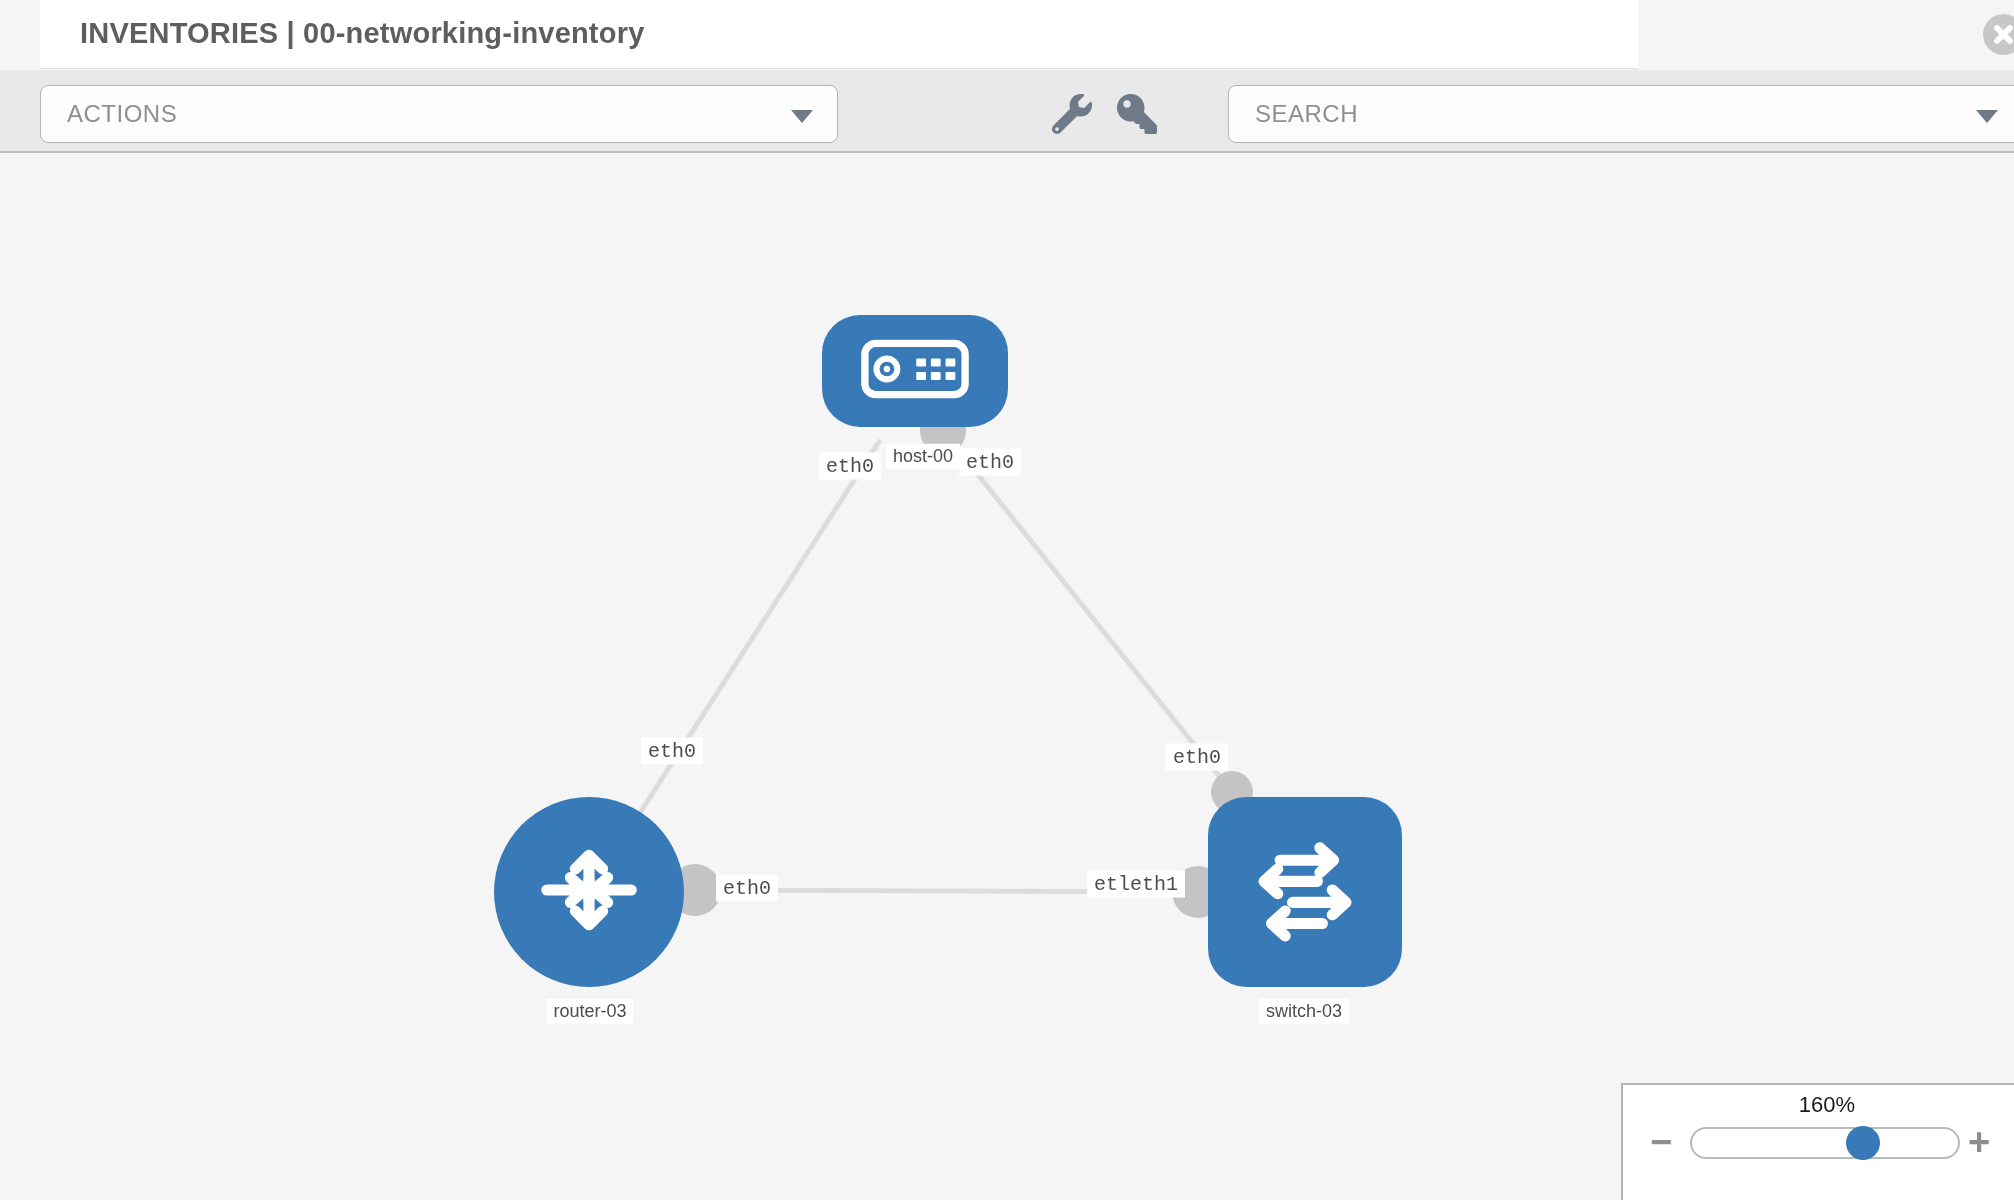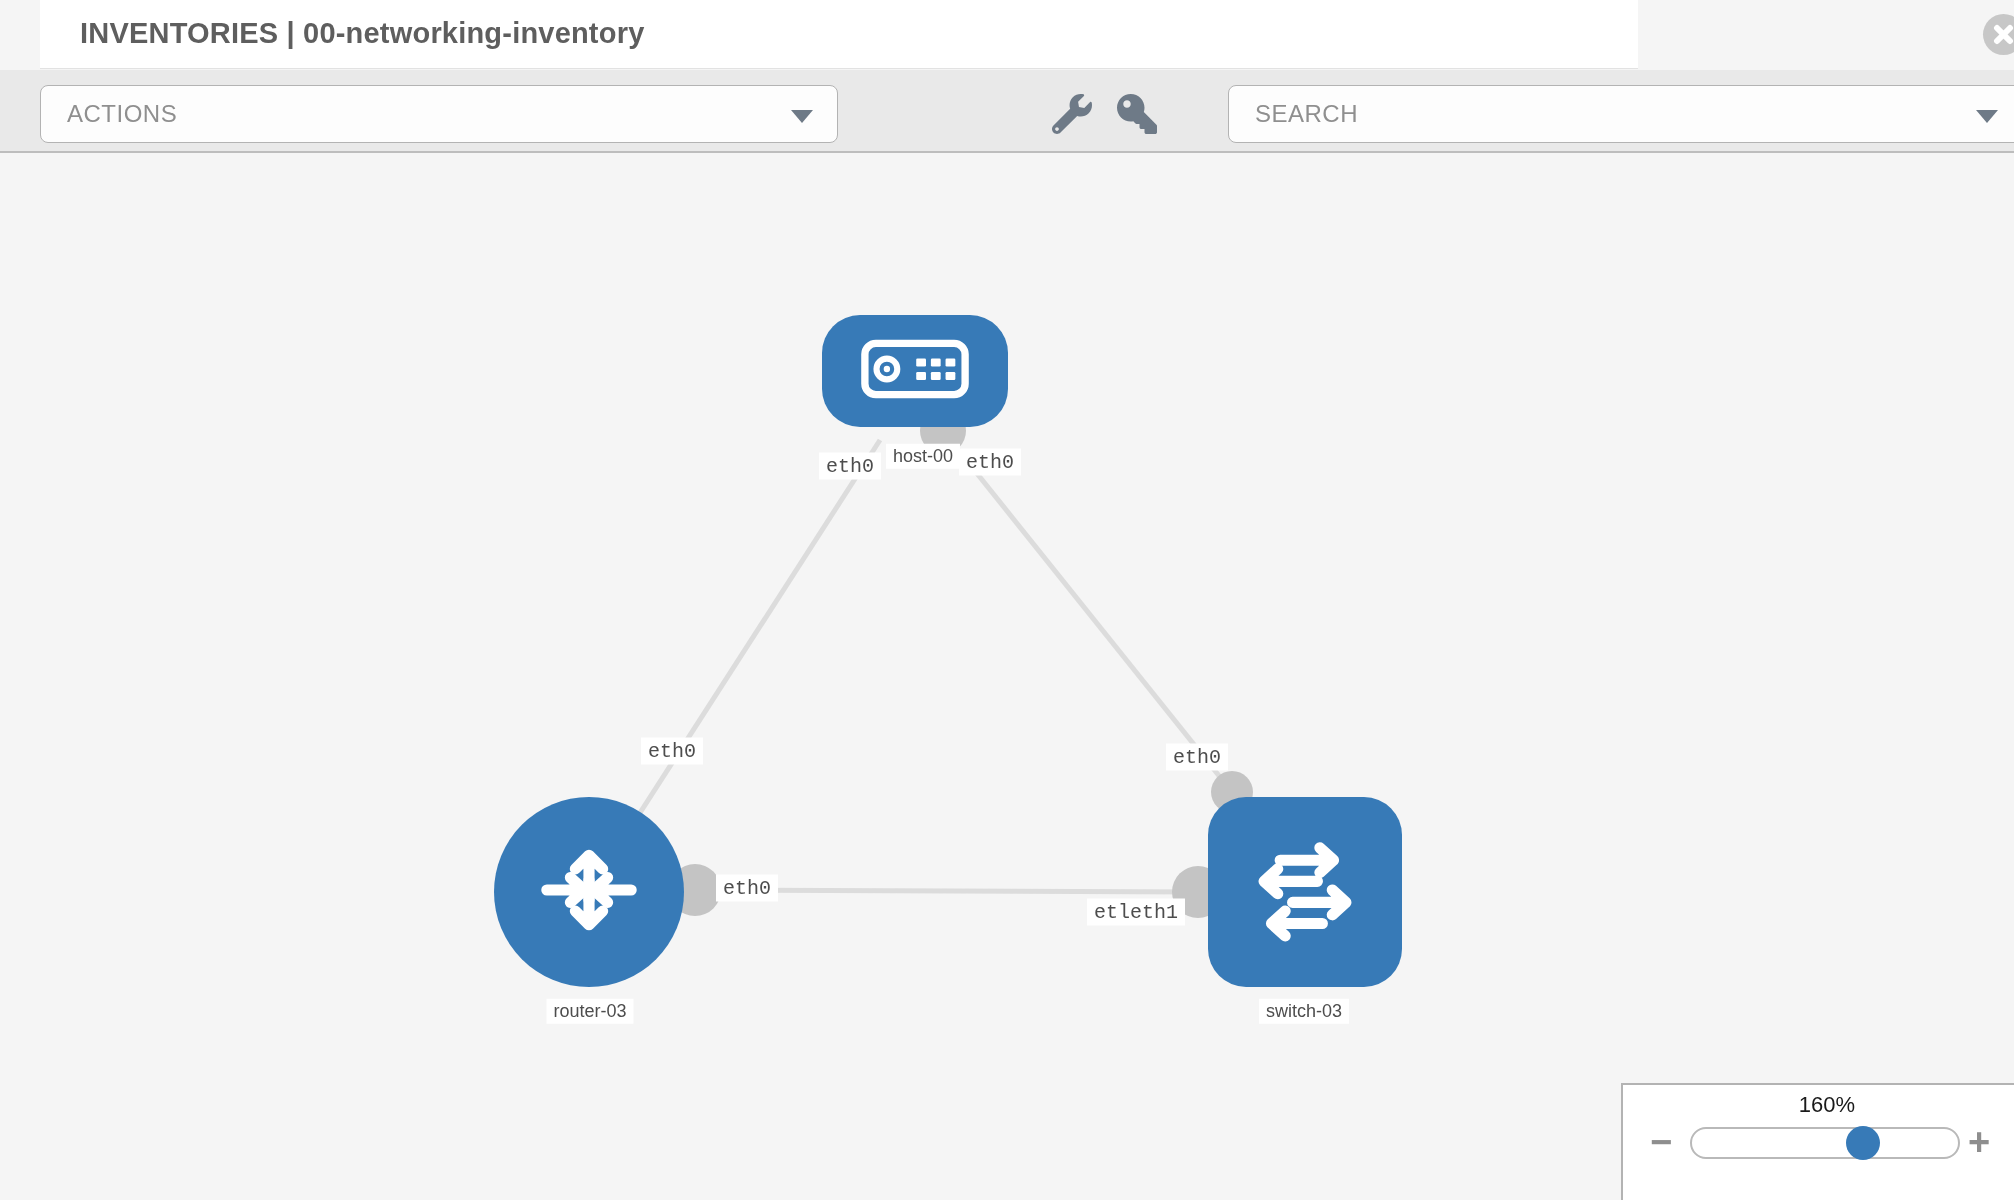--- a/index.html
+++ b/index.html
@@ -163,21 +163,21 @@
 
     <div class="chip chip-node" style="left:923px; top:301px;">host-00</div>
     <div class="chip chip-node" style="left:590px; top:856px;">router-03</div>
     <div class="chip chip-node" style="left:1304px; top:856px;">switch-03</div>
 
     <div class="chip chip-iface" style="left:850px; top:311px;">eth0</div>
     <div class="chip chip-iface" style="left:990px; top:307px;">eth0</div>
     <div class="chip chip-iface" style="left:672px; top:596px;">eth0</div>
     <div class="chip chip-iface" style="left:1197px; top:602px;">eth0</div>
     <div class="chip chip-iface" style="left:747px; top:733px;">eth0</div>
-    <div class="chip chip-iface" style="left:1136px; top:757px;">etleth1</div>
+    <div class="chip chip-iface" style="left:1136px; top:729px;">etleth1</div>
   </div>
 
   <div class="zoom-panel"></div>
   <div class="zoom-value">160%</div>
   <div class="zoom-minus">−</div>
   <div class="zoom-track"></div>
   <div class="zoom-handle"></div>
   <div class="zoom-plus">+</div>
 
 </div>

